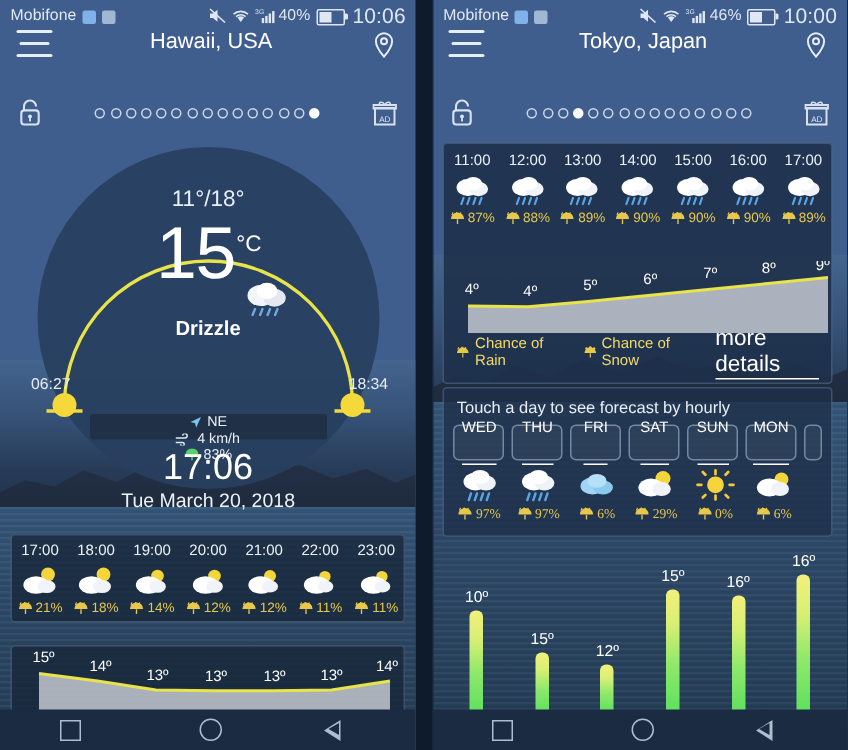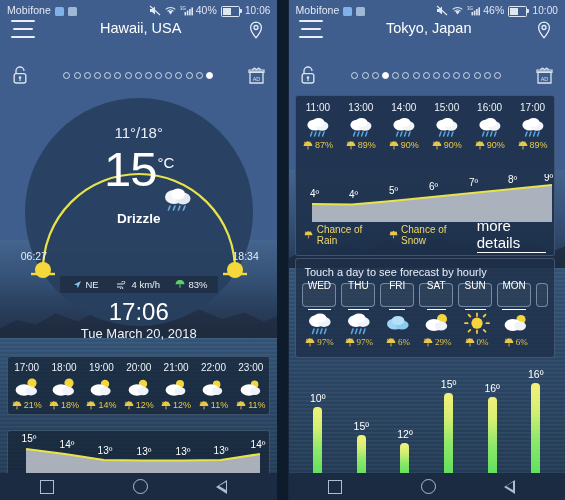--- a/index.html
+++ b/index.html
@@ -29,21 +29,21 @@
   .sb-badge{display:inline-block;width:9px;height:9px;margin-left:4px;border-radius:1.5px;
         background:#7fb2e8;position:relative;top:1px;}
   .sb-badge.b2{background:#9fb8d4;}
   .statusbar .spacer{flex:1;}
   .statusbar .ic{margin-left:3px;display:inline-flex;align-items:center;}
   .statusbar .pct{margin-left:2px;font-size:10.5px;}
   .batt{display:inline-block;width:17px;height:9px;border:1.2px solid #dfe7f2;border-radius:1.5px;
         position:relative;margin-left:4px;top:1px;}
   .batt::after{content:"";position:absolute;right:-3px;top:2px;width:2px;height:4px;background:#dfe7f2;border-radius:0 1px 1px 0;}
   .batt i{position:absolute;left:1px;top:1px;bottom:1px;width:45%;background:#dfe7f2;display:block;}
-  .clock{margin-left:5px;font-size:10px;}
+  .clock{margin-left:5px;font-size:14px;}
 
   
   .titlebar{position:relative;z-index:20;height:38px;display:flex;align-items:flex-start;padding:0 11px;}
   .hamb{width:24px;height:18px;display:flex;flex-direction:column;justify-content:space-between;cursor:pointer;}
   .hamb span{display:block;height:2.4px;background:#e8eef7;border-radius:1px;}
   .hamb span:nth-child(1){width:24px;}
   .hamb span:nth-child(2){width:20px;margin-left:2px;}
   .hamb span:nth-child(3){width:24px;}
   .city{flex:1;text-align:center;color:#ffffff;font-size:14.5px;}
   .pin{width:20px;height:20px;}
@@ -64,21 +64,21 @@
   .cBig{position:absolute;left:0;right:0;top:44px;text-align:center;color:#fff;}
   .cBig .num{font-size:49px;line-height:54px;letter-spacing:-1px;vertical-align:middle;}
   .cBig .unit{font-size:15px;vertical-align:top;position:relative;top:12px;left:1px;}
   .cIcon{position:absolute;left:136px;top:88px;width:34px;height:26px;}
   .cCond{position:absolute;left:0;right:0;top:113px;text-align:center;color:#ffffff;font-size:13.5px;font-weight:bold;}
   .sunlbl{position:absolute;color:#e7eef8;font-size:10.5px;}
   .sunlbl.l{left:-4px;top:152px;}
   .sunlbl.r{right:-6px;top:152px;}
 
   .windbar{position:absolute;left:35px;top:178px;width:158px;height:17px;background:rgba(26,38,56,.62);
-        border-radius:2px;display:flex;align-items:center;color:#eaf0f8;font-size:9.5px;}
+        border-radius:2px;display:flex;align-items:center;color:#eaf0f8;font-size:9.5px;flex-direction:column;}
   .windbar div{flex:1;display:flex;align-items:center;justify-content:center;gap:3px;white-space:nowrap;}
   .bigtime{position:absolute;left:0;right:0;top:200px;text-align:center;color:#fff;font-size:24px;}
   .bigdate{position:absolute;left:0;right:0;top:228px;text-align:center;color:#eef3fa;font-size:13px;}
 
   
   .lpanel{position:absolute;left:7px;right:7px;top:356px;z-index:22;background:rgba(22,36,54,.74);
         border:1px solid rgba(140,168,200,.30);border-radius:3px;padding:5px 0 4px;}
   .hrow{display:flex;}
   .hcell{flex:1;min-width:0;text-align:center;}
   .hcell .t{color:#eef3fa;font-size:10px;}
@@ -543,20 +543,39 @@
           <div class="p">
             <svg width="10" height="9" viewBox="0 0 10 9">
                 <path d="M0.6 5a4.4 4.4 0 0 1 8.8 0z" fill="#e8c84b"></path>
                 <path d="M5 5.2v3.2" stroke="#e8c84b" stroke-width=".9"></path>
                 <path d="M2 0.6l-.7 1.8M4.6 0.3l-.7 1.8M7.2 0.6l-.7 1.8" stroke="#e8c84b" stroke-width=".8"></path>
               </svg>
             <span>87%</span>
           </div>
         </div>
         <div class="hcell">
+          <div class="t">12:00</div>
+          <div class="ic">
+            <svg width="26" height="22" viewBox="0 0 26 22">
+                <ellipse cx="10" cy="9" rx="7.6" ry="5.6" fill="#ffffff"></ellipse>
+                <ellipse cx="17" cy="10" rx="6.4" ry="4.8" fill="#f0f4fa"></ellipse>
+                <ellipse cx="13.5" cy="6.4" rx="6" ry="4.4" fill="#ffffff"></ellipse>
+                <path d="M7 16l-1.4 4M11 16l-1.4 4M15 16l-1.4 4M19 16l-1.4 4" stroke="#5aa5e0" stroke-width="1.5" stroke-linecap="round"></path>
+              </svg>
+          </div>
+          <div class="p">
+            <svg width="10" height="9" viewBox="0 0 10 9">
+                <path d="M0.6 5a4.4 4.4 0 0 1 8.8 0z" fill="#e8c84b"></path>
+                <path d="M5 5.2v3.2" stroke="#e8c84b" stroke-width=".9"></path>
+                <path d="M2 0.6l-.7 1.8M4.6 0.3l-.7 1.8M7.2 0.6l-.7 1.8" stroke="#e8c84b" stroke-width=".8"></path>
+              </svg>
+            <span>88%</span>
+          </div>
+        </div>
+        <div class="hcell">
           <div class="t">13:00</div>
           <div class="ic">
             <svg width="26" height="22" viewBox="0 0 26 22">
                 <ellipse cx="10" cy="9" rx="7.6" ry="5.6" fill="#ffffff"></ellipse>
                 <ellipse cx="17" cy="10" rx="6.4" ry="4.8" fill="#f0f4fa"></ellipse>
                 <ellipse cx="13.5" cy="6.4" rx="6" ry="4.4" fill="#ffffff"></ellipse>
                 <path d="M7 16l-1.4 4M11 16l-1.4 4M15 16l-1.4 4M19 16l-1.4 4" stroke="#5aa5e0" stroke-width="1.5" stroke-linecap="round"></path>
               </svg>
           </div>
           <div class="p">

